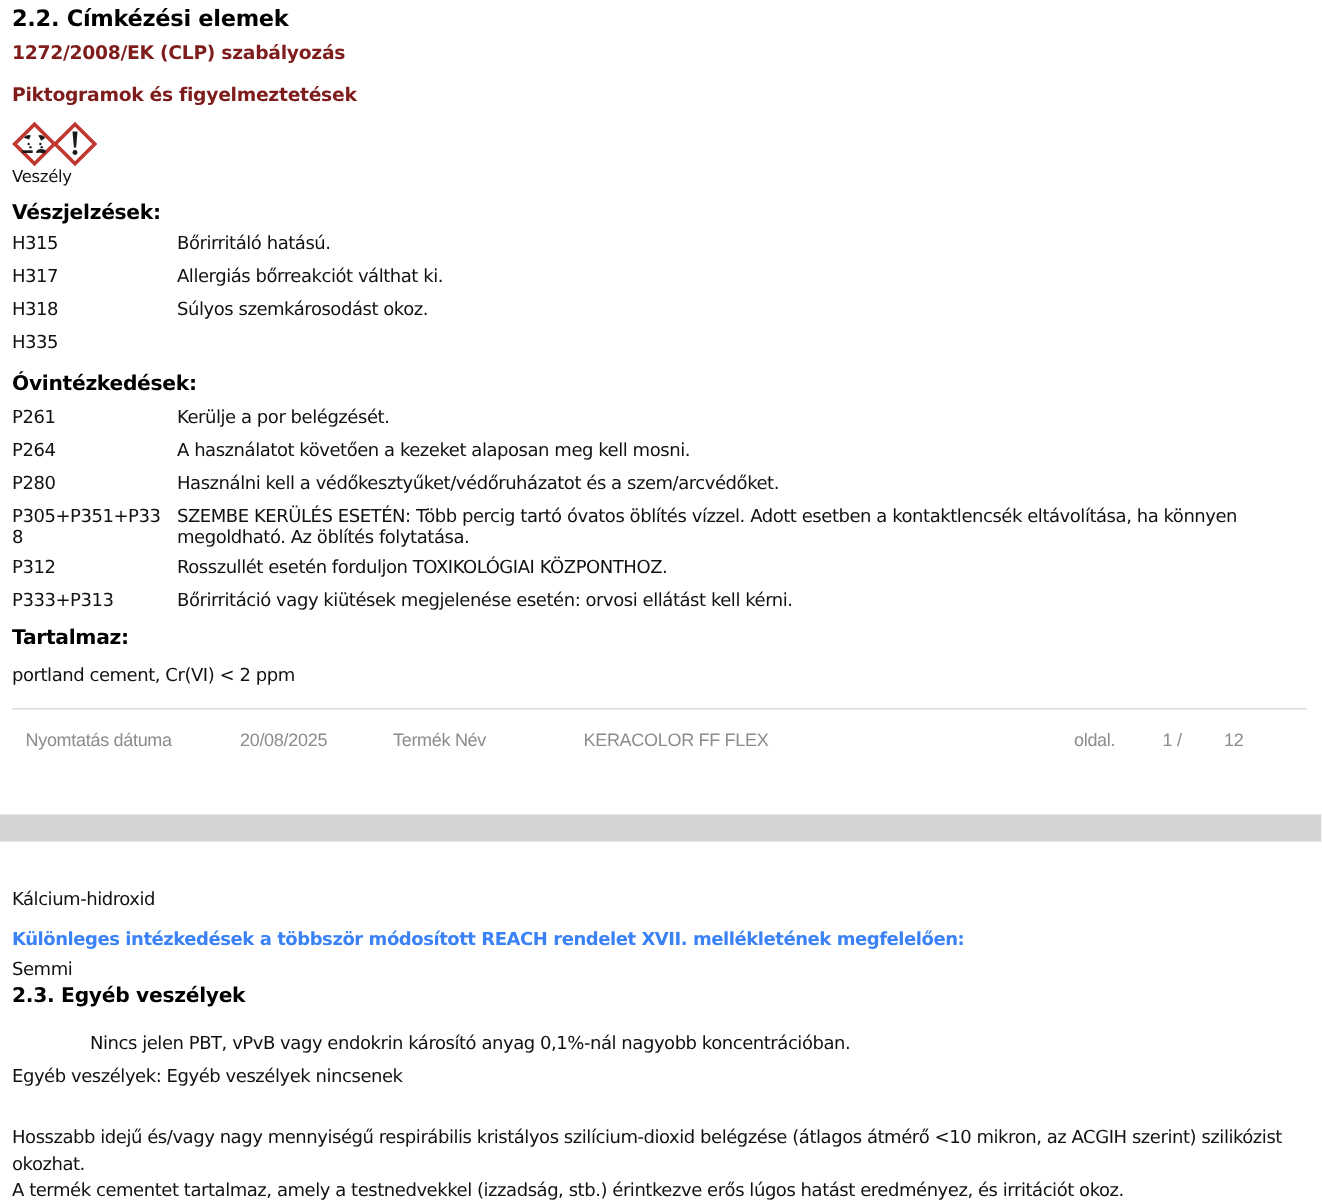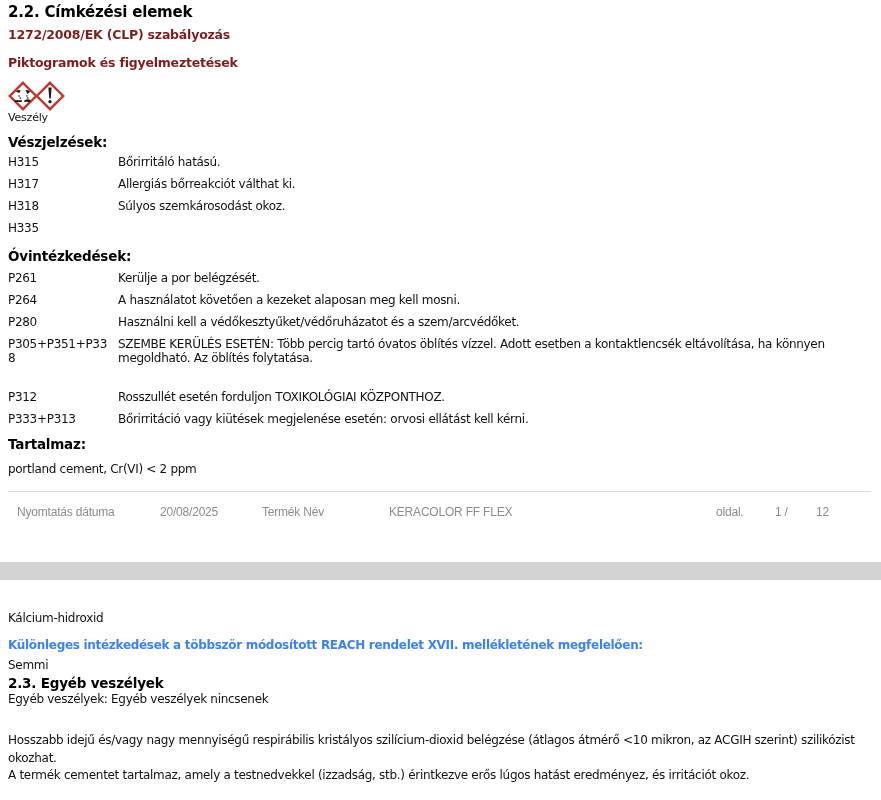--- a/index.html
+++ b/index.html
@@ -19,21 +19,21 @@
 
   .signal{font-size:11px;line-height:13px;margin-bottom:10px;letter-spacing:-0.2px;}
 
   .group-head{font-size:13.5px;font-weight:bold;color:#000;line-height:16px;margin-bottom:5px;letter-spacing:-0.2px;}
   .group-head.ovi{margin-top:12px;margin-bottom:7px;}
   .group-head.tart{margin-top:10px;margin-bottom:10px;}
 
   .stmt-row{display:grid;grid-template-columns:104px 1fr;column-gap:6px;
             font-size:12px;line-height:14.5px;letter-spacing:-0.3px;margin-bottom:7.5px;}
   .stmt-row .code{word-break:break-all;}
-  .stmt-row.tall{margin-bottom:24px;}
+  .stmt-row.tall{margin-bottom:5px;}
 
   .contains-line{font-size:12px;line-height:15px;letter-spacing:-0.3px;}
 
   .footer{position:relative;margin-top:14px;border-top:1px solid #dcdcdc;height:38px;
           font-family:"Liberation Sans",sans-serif;font-size:12px;color:#8c8c8c;letter-spacing:-0.2px;}
   .footer span{position:absolute;top:13px;white-space:nowrap;}
   .f-datelabel{left:9px;}   .f-date{left:152px;}  .f-prodlabel{left:254px;}
   .f-prodname{left:381px;}  .f-pagelabel{left:684px;margin-left:24px;} .f-pagecur{left:767px;} .f-pagetot{left:808px;}
 
   .band{width:881px;height:18px;margin-top:32px;}
@@ -157,17 +157,18 @@
     </div>
   </div>
 
   <div class="band" style="background: rgb(211, 211, 212);"></div>
 
   <div class="content2">
     <div class="c2-line">Kálcium-hidroxid</div>
     <div class="c2-bold">Különleges intézkedések a többször módosított REACH rendelet XVII. mellékletének megfelelően:</div>
     <div class="c2-semmi">Semmi</div>
     <div class="c2-sec">2.3. Egyéb veszélyek</div>
+    <div class="c2-indent">Nincs jelen PBT, vPvB vagy endokrin károsító anyag 0,1%-nál nagyobb koncentrációban.</div>
     <div class="c2-other">Egyéb veszélyek: Egyéb veszélyek nincsenek</div>
     <div class="c2-para first">Hosszabb idejű és/vagy nagy mennyiségű respirábilis kristályos szilícium-dioxid belégzése (átlagos átmérő &lt;10 mikron, az ACGIH szerint) szilikózist okozhat.</div>
     <div class="c2-para">A termék cementet tartalmaz, amely a testnedvekkel (izzadság, stb.) érintkezve erős lúgos hatást eredményez, és irritációt okoz.</div>
   </div>
 </div>
 
 </body></html>

